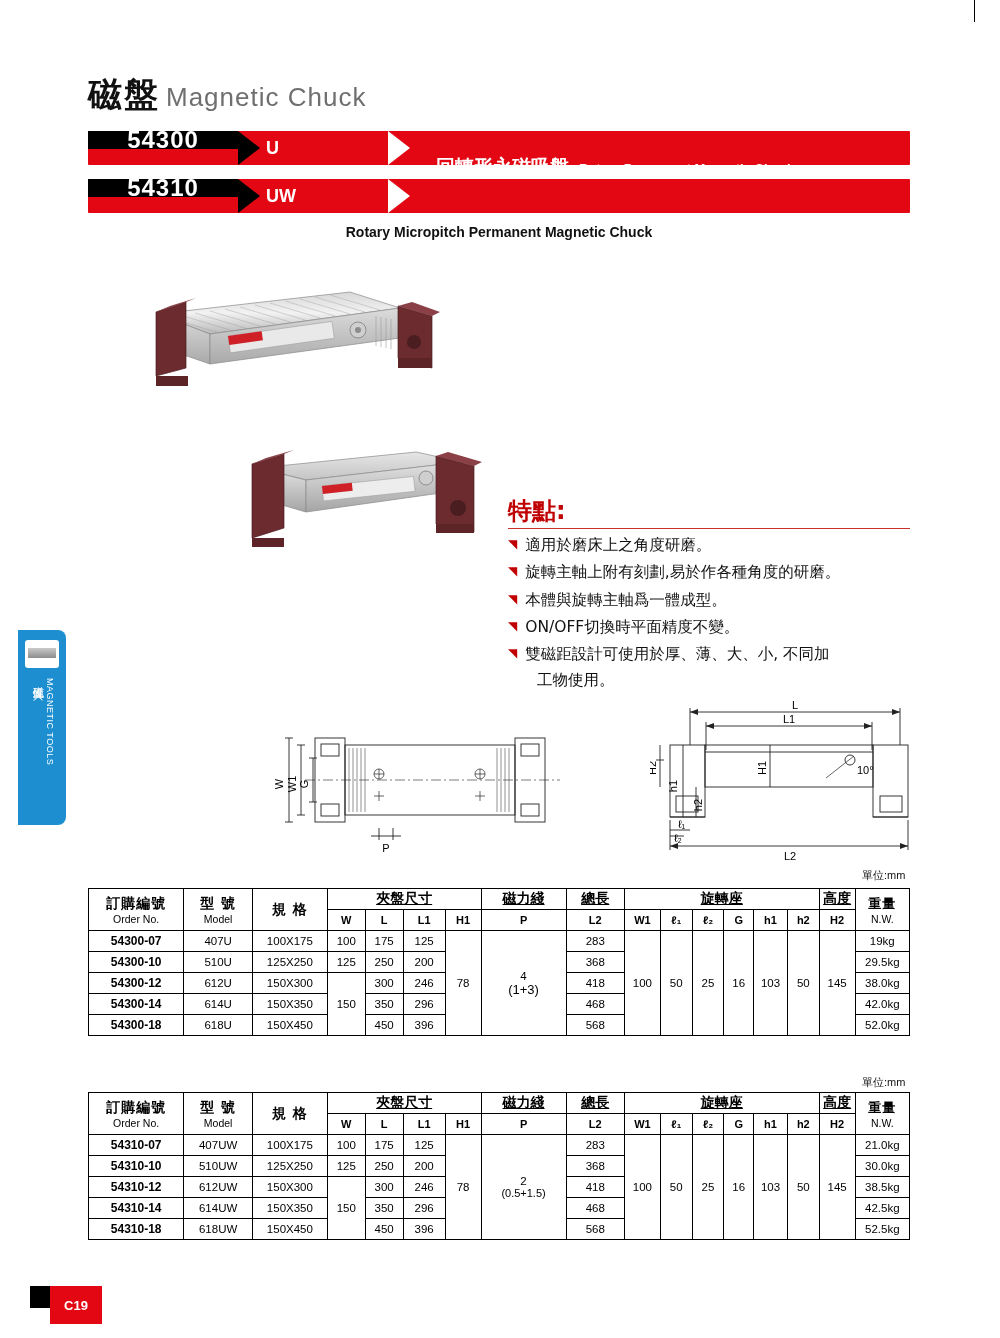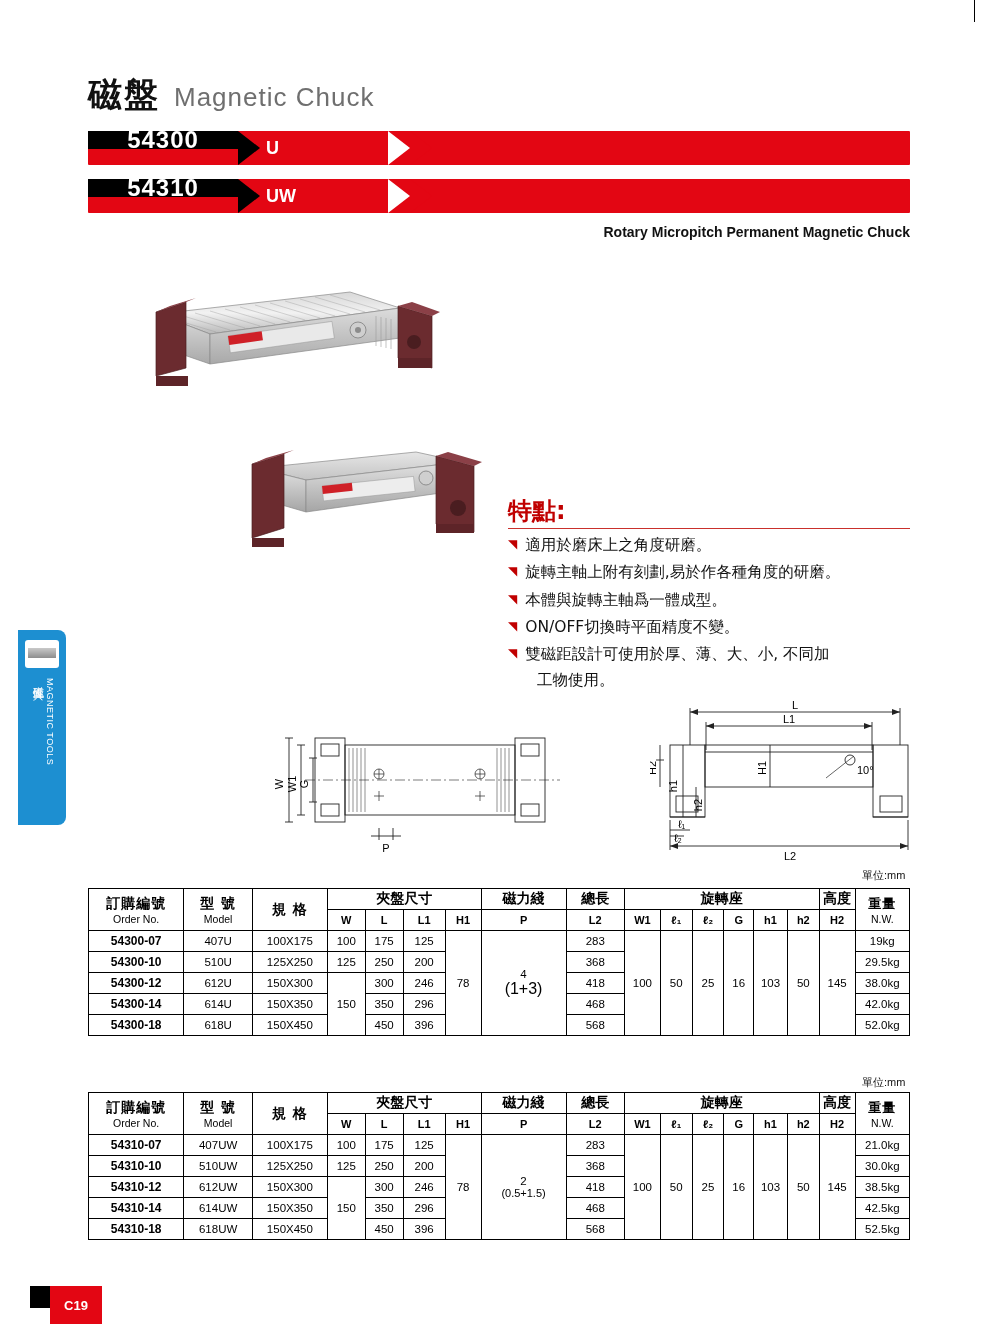--- a/index.html
+++ b/index.html
@@ -8,39 +8,39 @@
     font-family:"Liberation Sans", sans-serif;color:#000;
     overflow:hidden;
   }
   .page{position:absolute;inset:0;}
 
   
   .crop{position:absolute;background:#000;}
   .crop.tr-v{right:25px;top:0;width:1px;height:22px;}
 
   
-  .title-row{position:absolute;left:88px;top:72px;display:flex;align-items:baseline;gap:14px;}
+  .title-row{position:absolute;left:88px;top:72px;display:flex;align-items:baseline;gap:6px;}
   .title-cn{font-family:"DejaVu Sans", sans-serif;font-size:34px;font-weight:bold;letter-spacing:2px;color:#111;}
   .title-en{font-size:26px;color:#6f6f6f;letter-spacing:1px;font-weight:normal;}
 
   .bar{position:absolute;left:88px;height:34px;width:822px;}
   .bar1{top:131px;}
   .bar2{top:179px;border-radius:8px;}
   .bar-bg{position:absolute;inset:0;background:#e30613;border-radius:1px;}
   .bar2 .bar-bg{background:#e30613;}
   .code-box{position:absolute;left:0;top:0;height:18px;width:150px;background:#000;display:flex;align-items:center;justify-content:center;}
   .code-box span{color:#fff;font-size:24px;font-weight:bold;letter-spacing:1px;font-family:"Liberation Sans", sans-serif;}
   .arrow-a{position:absolute;left:150px;top:0;width:0;height:0;border-top:17px solid transparent;border-bottom:17px solid transparent;border-left:22px solid #000;}
   .sym{position:absolute;left:178px;top:0;height:34px;display:flex;align-items:center;color:#fff;font-size:18px;font-weight:bold;}
   .arrow-b{position:absolute;left:300px;top:0;width:0;height:0;border-top:17px solid transparent;border-bottom:17px solid transparent;border-left:22px solid #fff;}
   .arrow-b2{position:absolute;left:322px;top:0;width:0;height:0;border-top:17px solid transparent;border-bottom:17px solid transparent;border-left:22px solid #e30613;}
   .bar-text{position:absolute;left:348px;top:0;height:34px;display:flex;align-items:baseline;gap:10px;color:#fff;}
   .bar-text .cn{font-family:"DejaVu Sans", sans-serif;font-size:19px;font-weight:bold;position:relative;top:23px;}
   .bar-text .en{font-size:13px;font-weight:bold;position:relative;top:23px;}
-  .sub-en{position:absolute;left:88px;top:224px;width:822px;text-align:right;font-size:14px;font-weight:bold;color:#111;}
+  .sub-en{position:absolute;left:88px;top:224px;width:822px;text-align:center;font-size:14px;font-weight:bold;color:#111;}
 
   
   .side-tab{position:absolute;left:18px;top:630px;width:48px;height:195px;background:#1d8fd1;border-radius:0 8px 8px 0;}
   .side-tab .tabimg{position:absolute;left:7px;top:10px;width:34px;height:28px;background:#fff;border-radius:3px;}
   .side-tab .tabimg:after{content:"";position:absolute;left:3px;top:8px;width:28px;height:10px;background:linear-gradient(#c9c9c9,#8d8d8d);}
   .side-tab .vert{position:absolute;left:0;top:48px;width:48px;height:140px;display:flex;justify-content:center;}
   .side-tab .vert span{writing-mode:vertical-rl;color:#fff;font-size:11px;letter-spacing:1px;font-family:"DejaVu Sans", sans-serif;}
   .side-tab .vert span.en{font-size:9px;letter-spacing:0.5px;font-family:"Liberation Sans",sans-serif;}
 
   
@@ -61,21 +61,21 @@
   .draw-left{left:275px;top:710px;width:320px;height:150px;}
   .draw-right{left:650px;top:700px;width:275px;height:165px;}
   .dim{position:absolute;font-size:11px;font-family:"Liberation Sans",sans-serif;color:#111;}
 
   
   .unit{position:absolute;font-size:11px;color:#111;}
   .tbl{position:absolute;border-collapse:collapse;font-size:11.5px;font-family:"Liberation Sans", sans-serif;}
   .tbl td,.tbl th{border:1px solid #000;text-align:center;padding:0;height:20px;font-weight:normal;}
   .tbl .hdr-cn{font-family:"DejaVu Sans",sans-serif;font-size:14px;font-weight:bold;letter-spacing:1px;}
   .tbl .hdr-en{font-size:10.5px;}
-  .tbl .grp{font-family:"DejaVu Sans",sans-serif;font-size:14px;font-weight:bold;}
+  .tbl .grp{font-family:"DejaVu Sans",sans-serif;font-size:14px;font-weight:bold;text-decoration:underline;}
   .tbl .ord{font-weight:bold;font-size:12px;}
   .tbl .sub{font-size:11px;font-weight:bold;}
 
   
   .footer{position:absolute;left:30px;top:1286px;width:72px;height:22px;background:#000;}
   .footer .tag{position:absolute;right:0;top:0;width:52px;height:38px;background:#e30613;color:#fff;font-size:13px;font-weight:bold;display:flex;align-items:center;justify-content:center;}
 </style>
 </head>
 <body>
 
@@ -90,20 +90,24 @@
 
   <div class="bar bar1">
     <div class="bar-bg"></div>
     <div class="code-box">
       <span>54300</span>
     </div>
     <div class="arrow-a"></div>
     <div class="sym">U</div>
     <div class="arrow-b"></div>
     <div class="arrow-b2"></div>
+    <div class="bar-text">
+      <div class="cn">回轉形永磁吸盤</div>
+      <div class="en">Rotary Permanent Magnetic Chuck</div>
+    </div>
   </div>
 
   <div class="bar bar2">
     <div class="bar-bg"></div>
     <div class="code-box">
       <span>54310</span>
     </div>
     <div class="arrow-a"></div>
     <div class="sym">UW</div>
     <div class="arrow-b"></div>
@@ -387,21 +391,21 @@
     <tr>
       <td class="ord">54300-07</td>
       <td>407U</td>
       <td>100X175</td>
       <td>100</td>
       <td>175</td>
       <td>125</td>
       <td rowspan="5">78</td>
       <td rowspan="5">
         <div>4</div>
-        <div style="font-size:16px;">(1+3)</div>
+        <div style="font-size:13px;">(1+3)</div>
       </td>
       <td>283</td>
       <td rowspan="5">100</td>
       <td rowspan="5">50</td>
       <td rowspan="5">25</td>
       <td rowspan="5">16</td>
       <td rowspan="5">103</td>
       <td rowspan="5">50</td>
       <td rowspan="5">145</td>
       <td>19kg</td>

